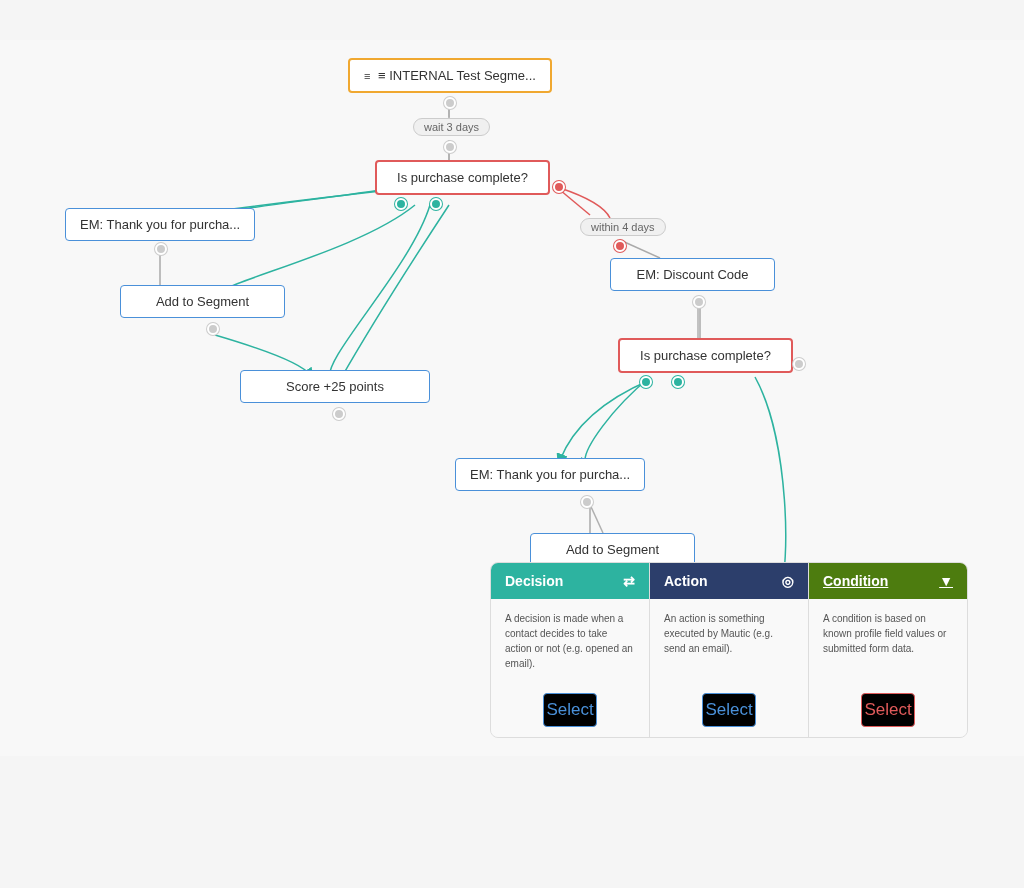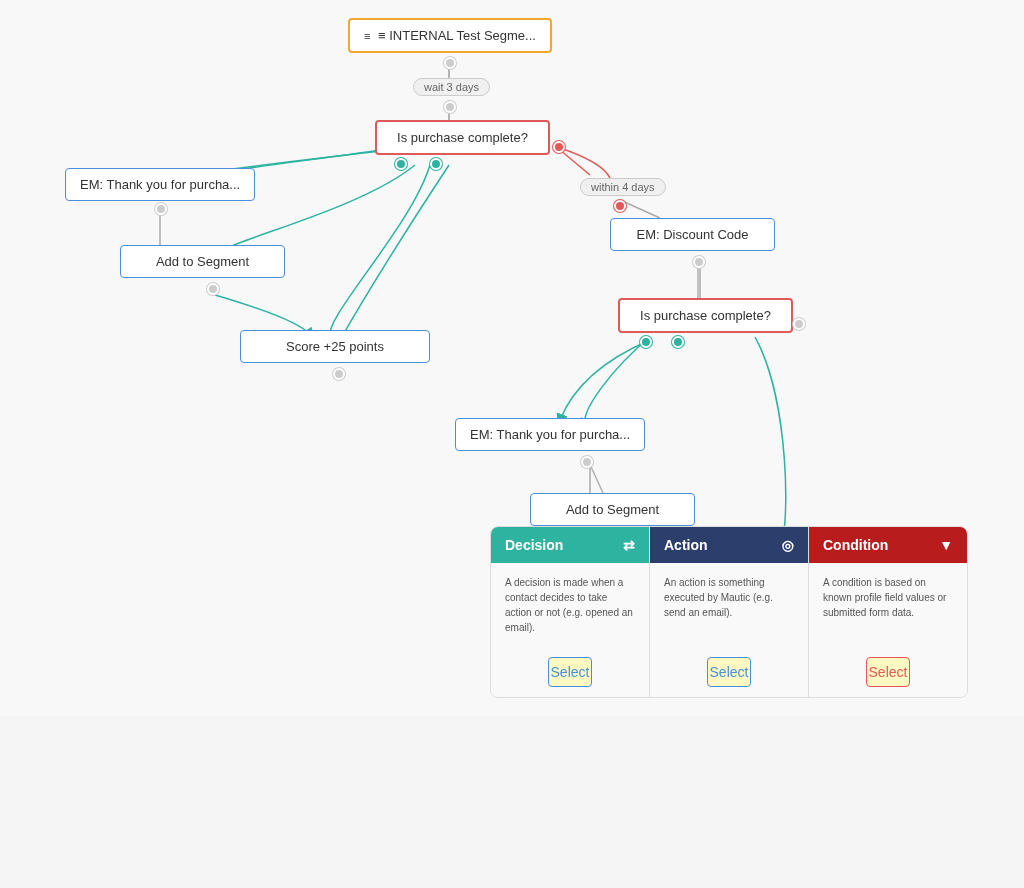--- a/index.html
+++ b/index.html
@@ -9,20 +9,21 @@
       width: 1024px;
       height: 888px;
       overflow: hidden;
       position: relative;
     }
     .canvas {
       position: relative;
       width: 1024px;
       height: 716px;
       background: #f8f8f8;
+      margin-top: 40px;
     }
     .node {
       position: absolute;
       background: #fff;
       border: 1.5px solid #b0c4de;
       border-radius: 4px;
       padding: 8px 14px;
       font-size: 13px;
       color: #333;
       white-space: nowrap;
@@ -114,40 +115,40 @@
       padding: 10px 14px;
       display: flex;
       align-items: center;
       justify-content: space-between;
       color: #fff;
       font-weight: 600;
       font-size: 14px;
     }
     .panel-header.teal { background: #2db3a0; }
     .panel-header.navy { background: #2c3e6b; }
-    .panel-header.orange-h { background: #b91c1c; }
+    .panel-header.orange-h { background: #4d7c0f; text-decoration: underline; }
     .panel-body {
       padding: 12px 14px;
       font-size: 10px;
       color: #555;
       line-height: 1.5;
       flex: 1;
     }
     .panel-footer {
       padding: 10px 14px;
       display: flex;
       justify-content: center;
     }
     .select-btn {
       border: 1.5px solid #4a90d9;
-      background: #fef9c3;
+      background: #000000;
       color: #4a90d9;
       border-radius: 4px;
       padding: 6px 2px;
-      font-size: 14px;
+      font-size: 17px;
       font-weight: 500;
       cursor: pointer;
     }
     .select-btn.orange-btn {
       border-color: #e05a5a;
       color: #e05a5a;
     }
     .icon-symbol {
       font-size: 14px;
     }

